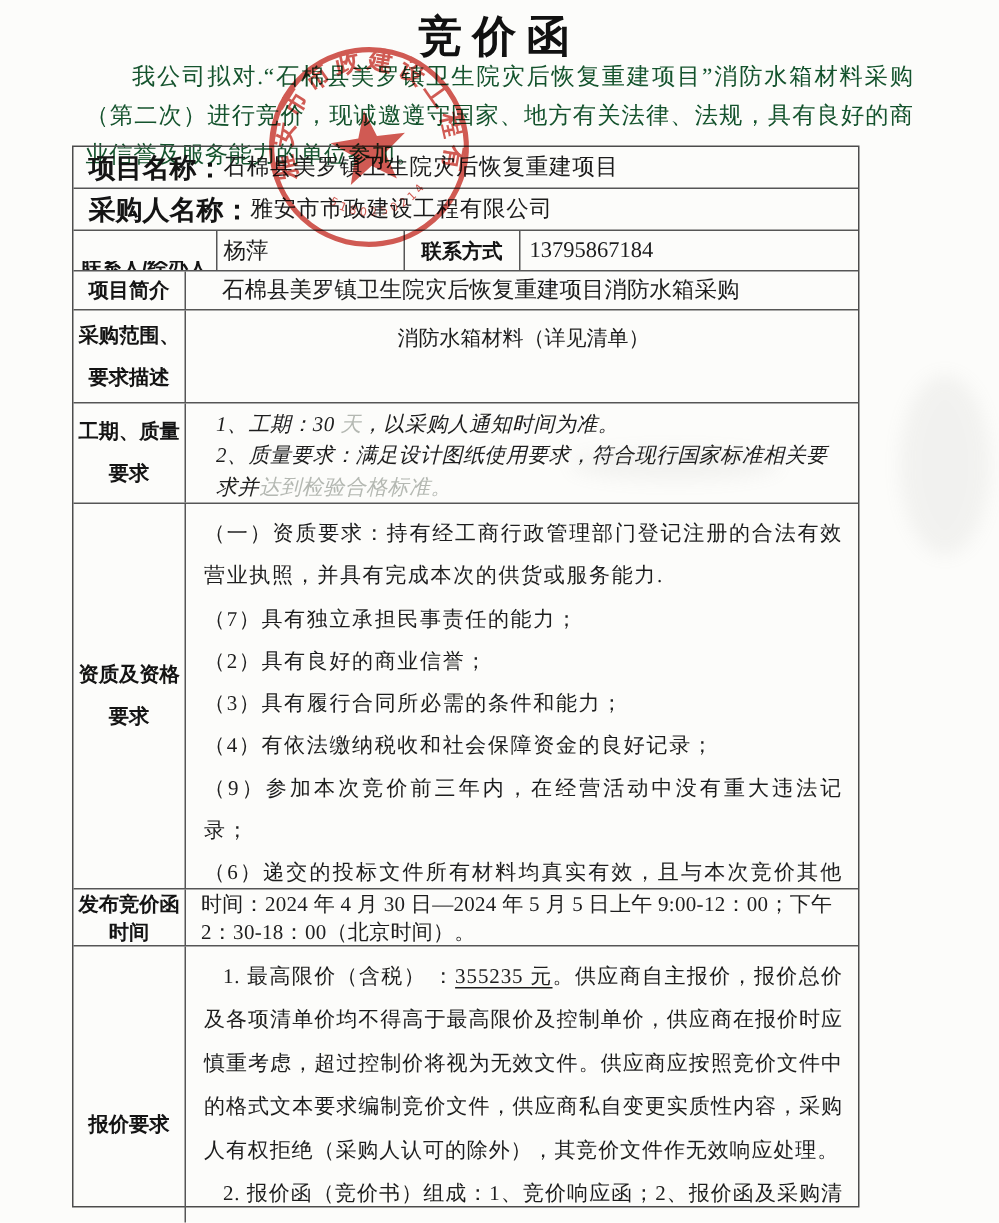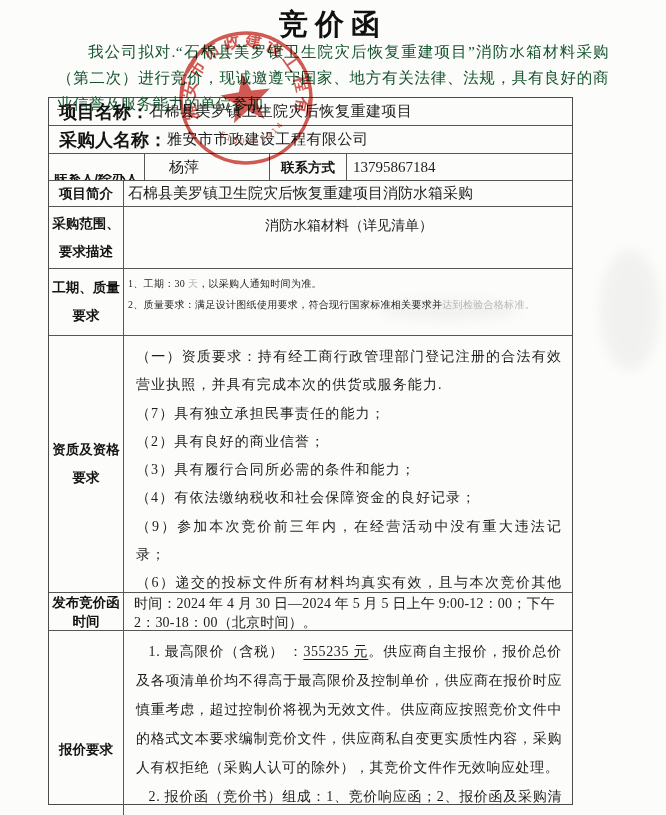--- a/index.html
+++ b/index.html
@@ -61,29 +61,29 @@
   .row-quality{height:67px;}
   .row-qualification{height:257px;}
   .row-time{height:38px;}
   .row-quote{flex:1;}
   .w-label{width:74px;flex:0 0 74px;}
   .w-rest{flex:1;}
   .c1{width:95px;flex:0 0 95px;}
   .c2{width:125px;flex:0 0 125px;}
   .c3{width:77px;flex:0 0 77px;}
   .c4{flex:1;}
-  .quality-content{padding:4px 10px 0 4px;line-height:21px;font-size:10px;letter-spacing:.3px;}
+  .quality-content{padding:4px 10px 0 20px;line-height:21px;font-size:14px;letter-spacing:.3px;font-style:italic;}
   .qual-content{padding:7px 10px 0 12px;line-height:28.3px;text-align:justify;letter-spacing:1.1px;font-size:14px;}
   .qual-content p{margin:0;}
   .time-content{padding:2px 8px 0 10px;line-height:18.5px;font-size:14px;letter-spacing:.2px;}
   .quote-content{padding:6px 10px 0 12px;line-height:29px;text-align:justify;letter-spacing:.6px;font-size:14px;}
   .quote-content p{margin:0;text-indent:.9em;}
   .scope-val{padding:10px 10px 0 12px;text-align:center;}
-  .brief-val{display:flex;align-items:center;padding-left:4px;font-size:15px;font-family:Liberation Mono, monospace;}
-  .contact-val{display:flex;align-items:center;padding-left:24px;font-size:15px;}
+  .brief-val{display:flex;align-items:center;padding-left:24px;font-size:15px;font-family:Liberation Mono, monospace;}
+  .contact-val{display:flex;align-items:center;padding-left:4px;font-size:15px;}
   
   .stamp{
     position:absolute;left:175px;top:27px;width:142px;height:142px;
     transform:rotate(-8deg);
     mix-blend-mode:multiply;
     opacity:.82;
     pointer-events:none;
   }
 </style>
 </head>

